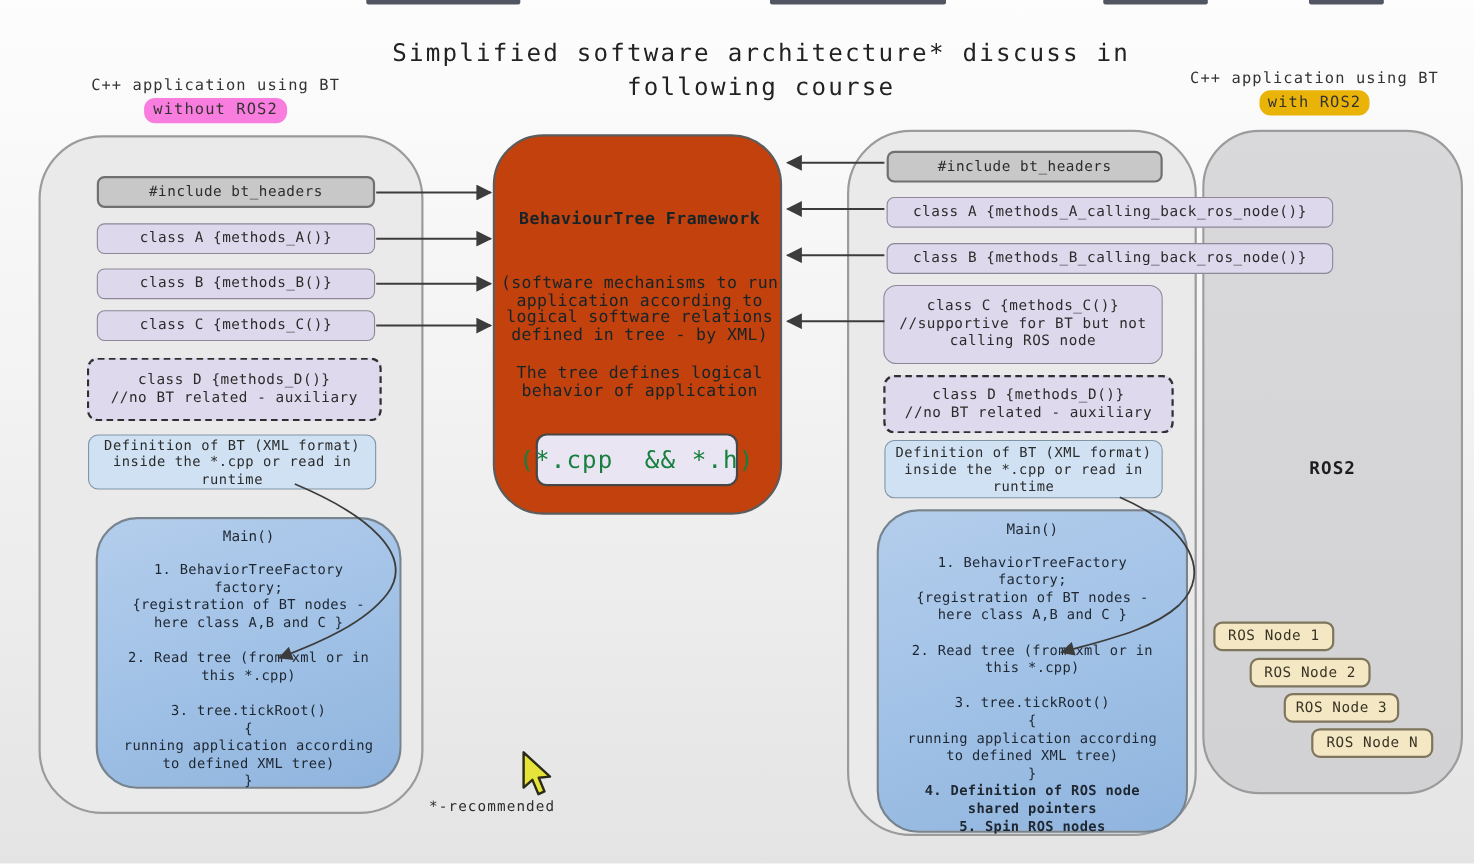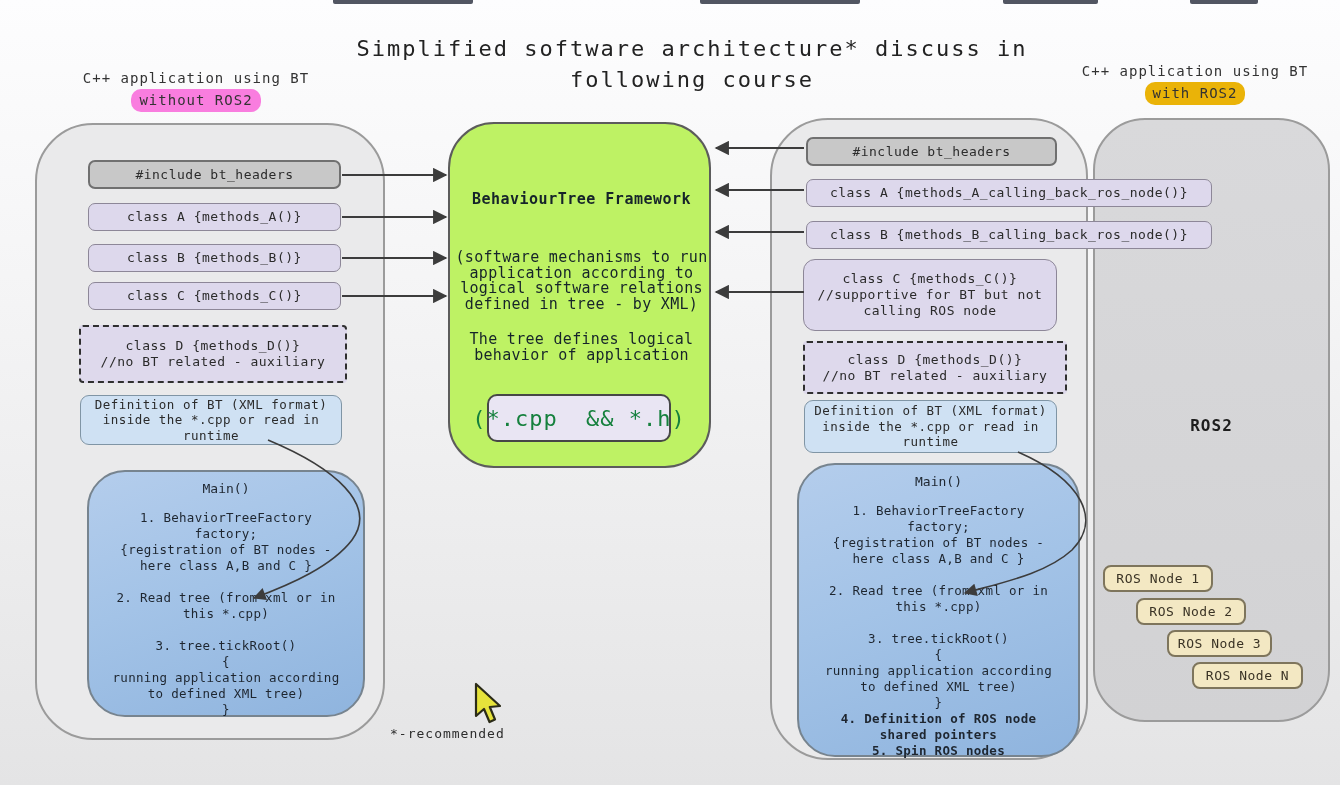--- a/index.html
+++ b/index.html
@@ -39,33 +39,33 @@
     border-radius: 52px;
   }
 
   .node-box {
     display: flex; align-items: center; justify-content: center;
     font-size: 13px; letter-spacing: 0.5px; color: #2b2b2b;
     border-radius: 7px; z-index: 10; text-align: center; line-height: 16px;
   }
   .gray-box     { background: #c8c8c8; border: 2px solid #707070; }
   .lav-box      { background: #ddd8ec; border: 1.5px solid #8d8798; }
-  .dash-box     { background: #ded9ec; border: 2px dashed #2f2f2f; border-radius: 4px; font-size: 13px; }
+  .dash-box     { background: #ded9ec; border: 2px dashed #2f2f2f; border-radius: 10px; font-size: 13px; }
   .def-box      { background: #cfe1f3; border: 1.5px solid #8095a5; border-radius: 9px; font-size: 12.5px; line-height: 15.5px; }
   .main-box {
     background: linear-gradient(160deg, #b4cdec 0%, #a3c3e7 45%, #8fb4de 100%);
     border: 2px solid #77848f; border-radius: 38px; z-index: 10;
     color: #1e2630;
   }
   .main-box .mtitle { font-size: 13px; margin-top: 9px; text-align: center; }
   .main-box .mbody  { font-size: 12.5px; line-height: 16px; margin-top: 14px; text-align: center; letter-spacing: 0.3px; }
   .main-box .mbold  { font-size: 12.5px; line-height: 16px; font-weight: bold; text-align: center; letter-spacing: 0.3px; }
 
   .framework {
-    background: #bef264; border: 2px solid #5c5c5c; border-radius: 46px;
+    background: #c2410c; border: 2px solid #5c5c5c; border-radius: 46px;
     z-index: 4; color: #16242a;
   }
   .fw-title { font-size: 15px; font-weight: bold; letter-spacing: 0.5px; }
   .fw-desc  { font-size: 15px; line-height: 15.5px; letter-spacing: 0.3px; }
   .files-box {
     background: #e9e5f3; border: 2px solid #474747; border-radius: 10px;
     display: flex; align-items: center; justify-content: center;
     font-size: 22px; letter-spacing: 1px; white-space: pre; color: #15803d;
     z-index: 10;
   }

